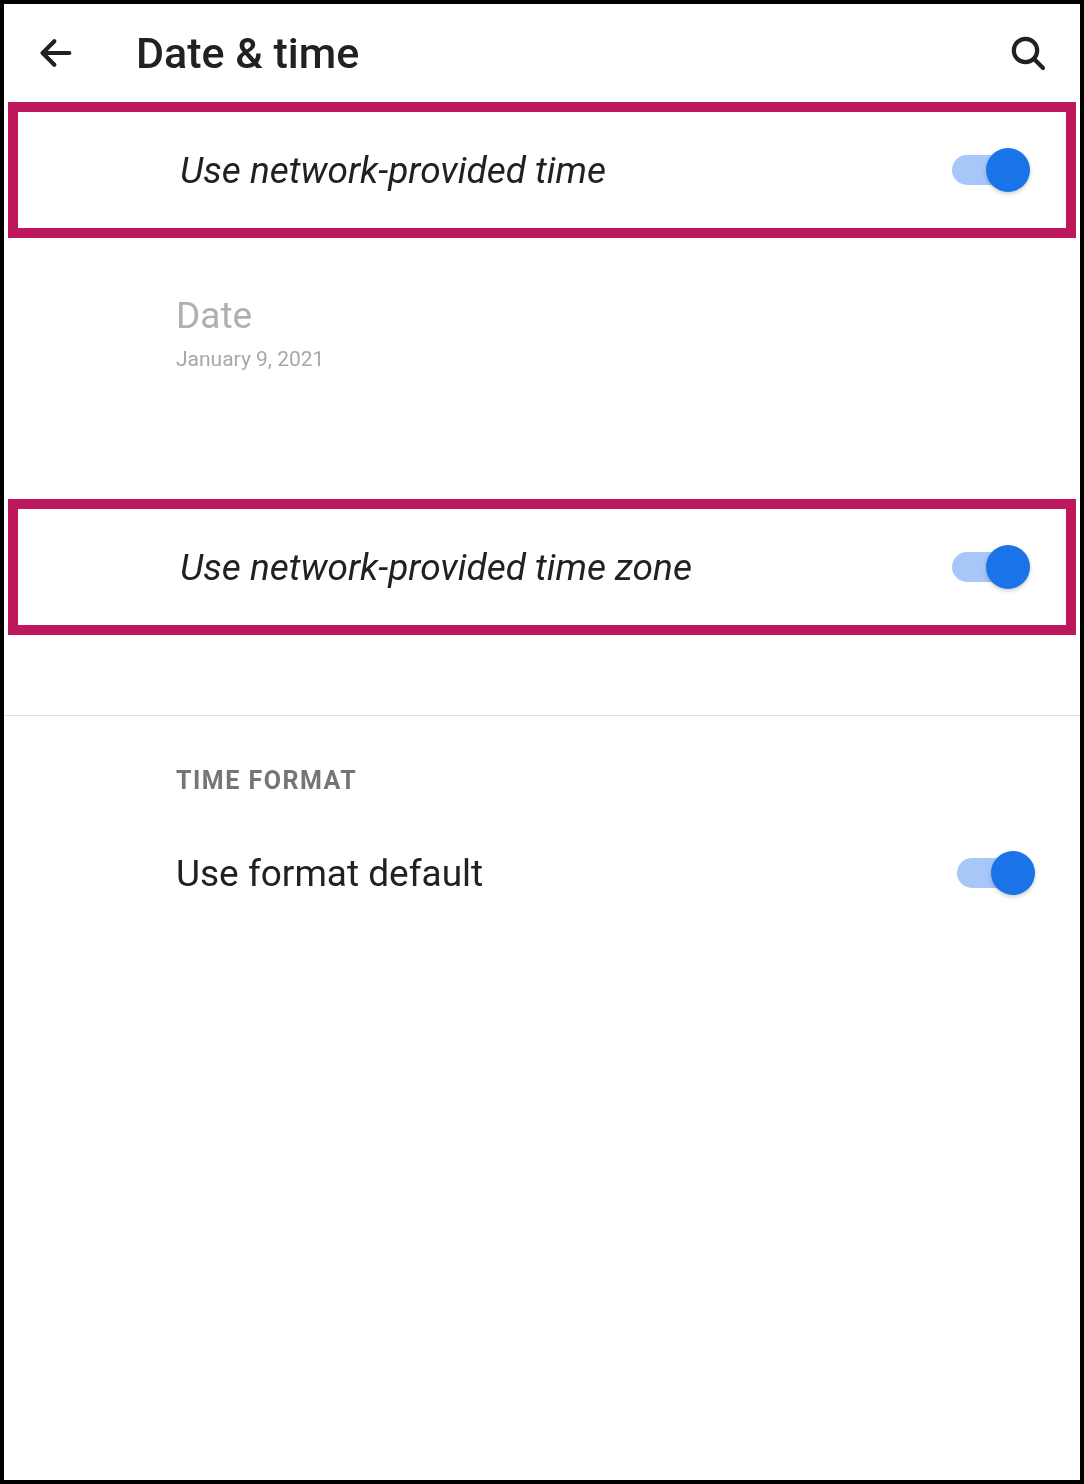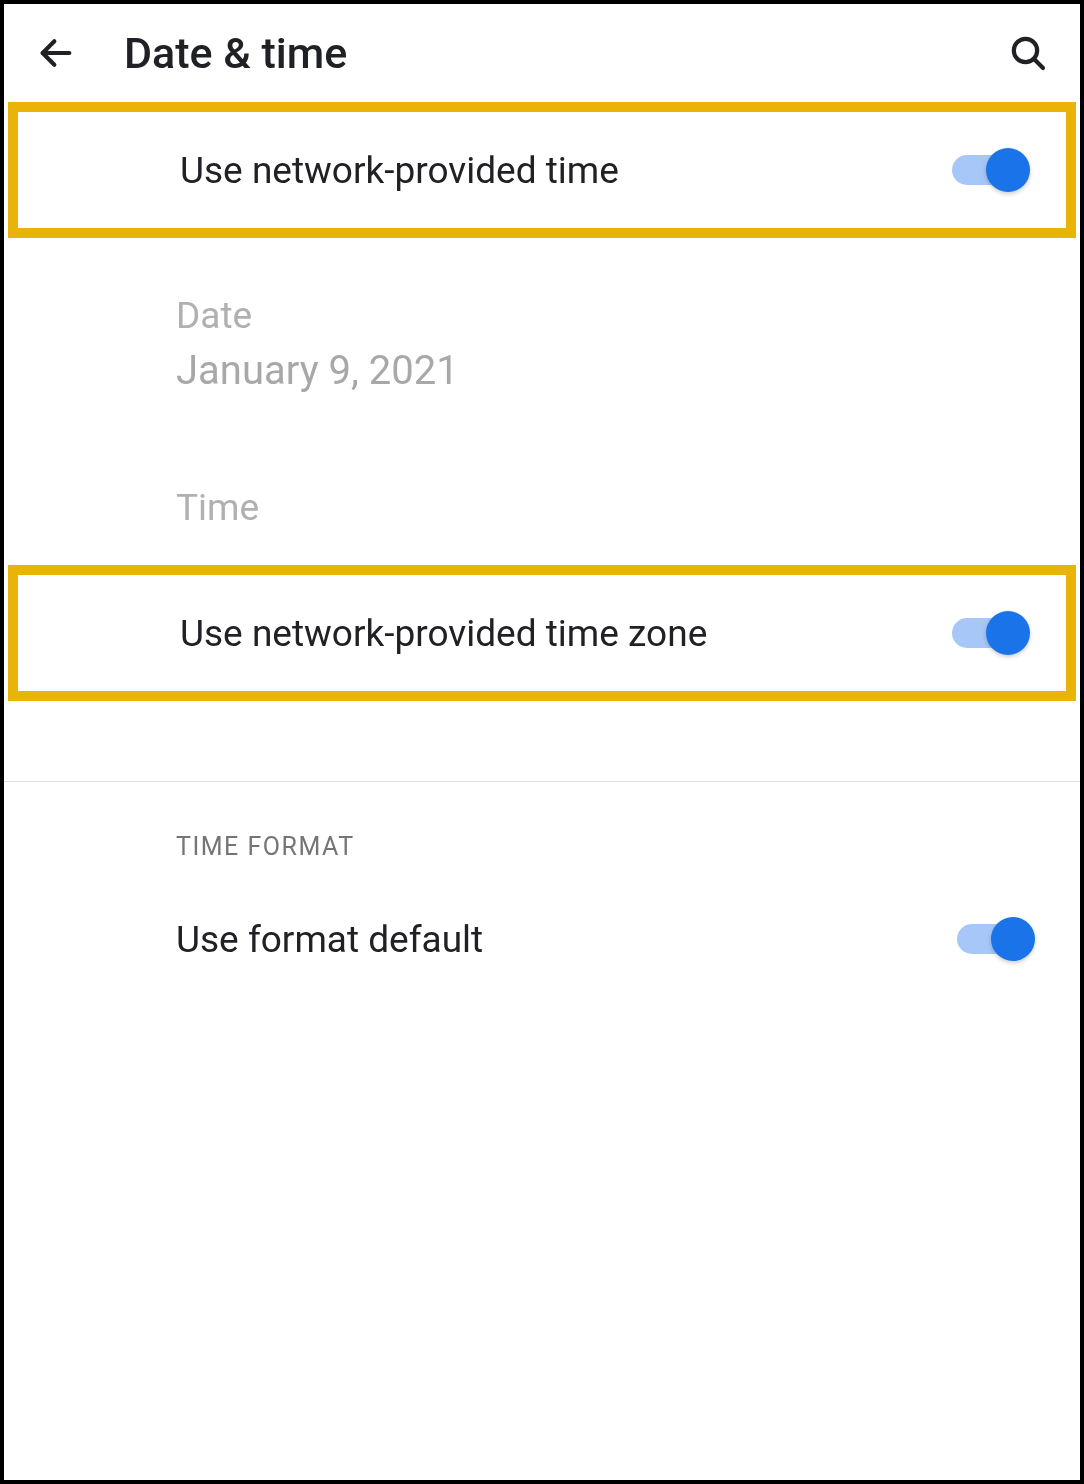--- a/index.html
+++ b/index.html
@@ -12,21 +12,21 @@
       background: #fff;
       width: 1084px;
       height: 1484px;
       border: 4px solid #000;
       overflow: hidden;
     }
     .header {
       display: flex;
       align-items: center;
       padding: 24px 28px;
-      gap: 44px;
+      gap: 56px;
       border-radius: 15px;
     }
     .back-icon {
       width: 48px;
       height: 48px;
       display: flex;
       align-items: center;
       justify-content: center;
       cursor: pointer;
     }
@@ -55,40 +55,41 @@
     .content {
       padding: 0;
     }
     .setting-row {
       display: flex;
       align-items: center;
       padding: 36px 45px 36px 172px;
       position: relative;
     }
     .setting-row.highlighted {
-      border: 10px solid #eab308;
+      border: 10px solid #be185d;
       margin: 0 4px;
       padding: 36px 36px 36px 162px;
+      font-style: italic;
     }
     .setting-text {
       flex: 1;
       display: flex;
       flex-direction: column;
       gap: 6px;
     }
     .setting-title {
       font-size: 37px;
       color: #202124;
       font-weight: 400;
     }
     .setting-title.disabled {
       color: #b0b0b0;
     }
     .setting-subtitle {
-      font-size: 40px;
+      font-size: 21px;
       color: #a8a8a8;
       font-weight: 400;
       margin-top: 4px;
     }
     .toggle {
       width: 78px;
       height: 44px;
       position: relative;
       cursor: pointer;
     }
@@ -122,21 +123,21 @@
       background: #bdbdbd;
       left: 0;
     }
     .divider {
       height: 1px;
       background: #e0e0e0;
       margin: 8px 0 0 0;
     }
     .section-header {
       font-size: 25px;
-      font-weight: 400;
+      font-weight: 700;
       color: #757575;
       letter-spacing: 1.5px;
       padding: 50px 46px 20px 172px;
     }
     .row-gap {
       height: 20px;
     }
   </style>
 </head>
 <body>
@@ -175,21 +176,20 @@
     <div class="setting-text">
       <div class="setting-title disabled">Date</div>
       <div class="setting-subtitle">January 9, 2021</div>
     </div>
   </div>
 
   <div class="row-gap"></div>
 
   <div class="setting-row">
     <div class="setting-text">
-      <div class="setting-title disabled">Time</div>
     </div>
   </div>
 
   <div class="setting-row highlighted">
     <div class="setting-text">
       <div class="setting-title">Use network-provided time zone</div>
     </div>
     <div class="toggle on">
       <div class="toggle-track"></div>
       <div class="toggle-thumb"></div>

